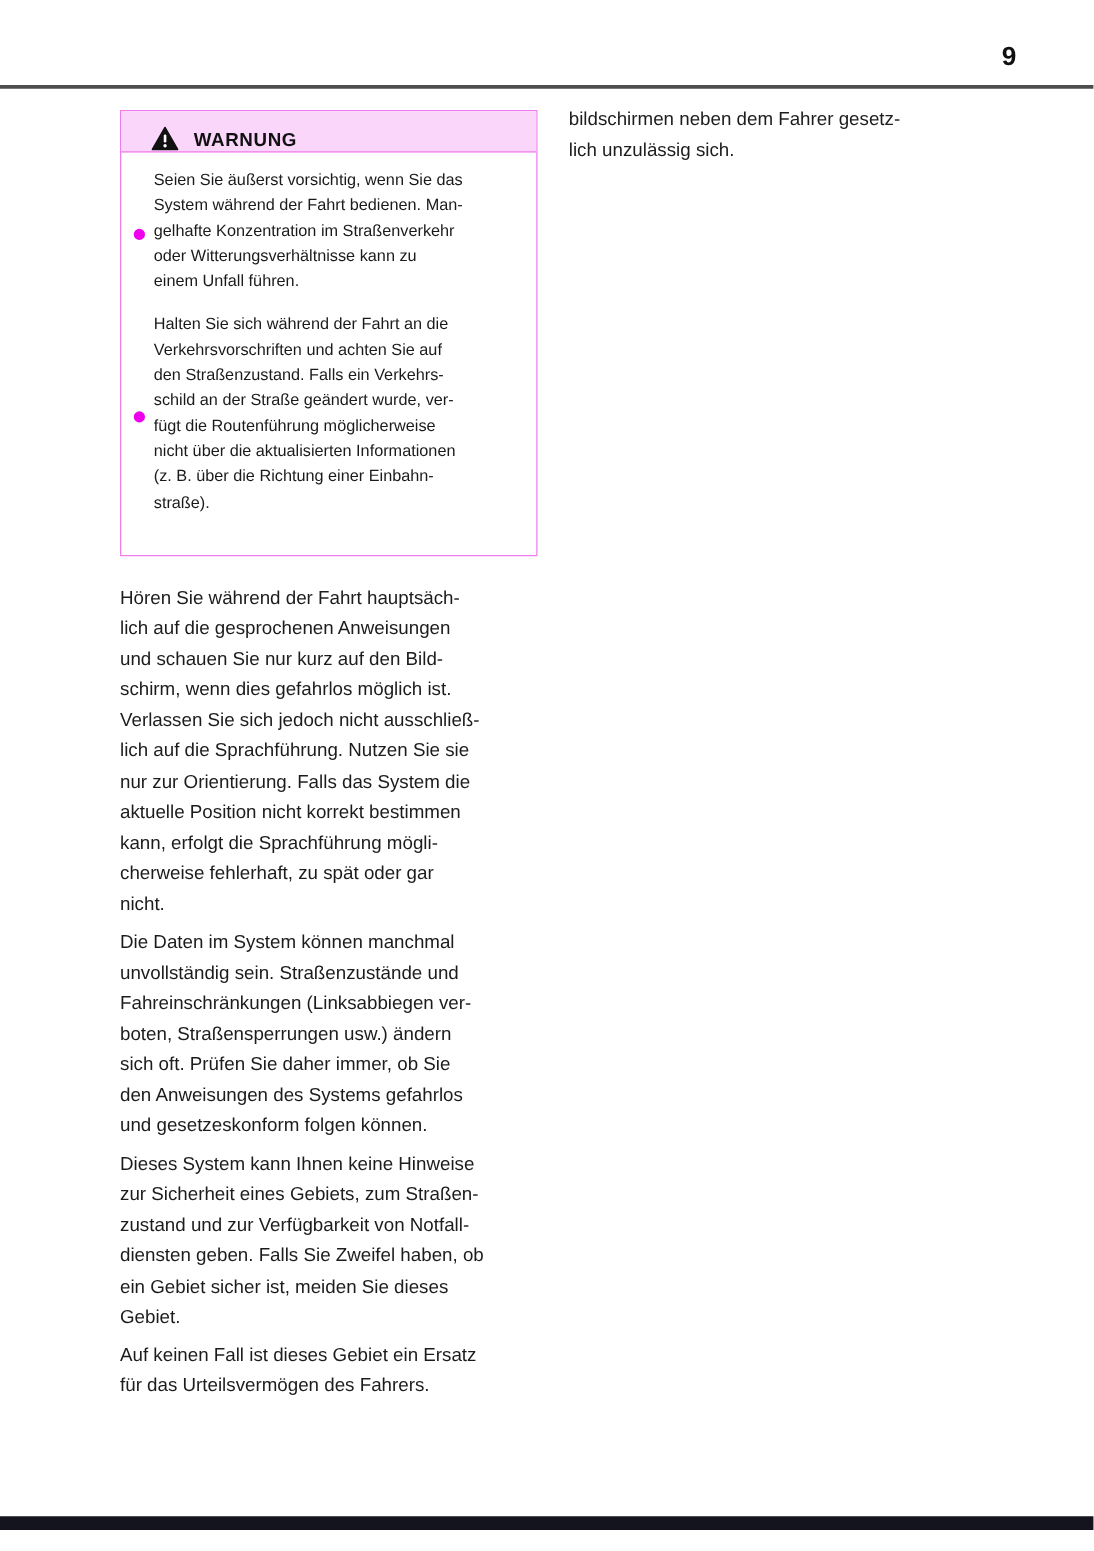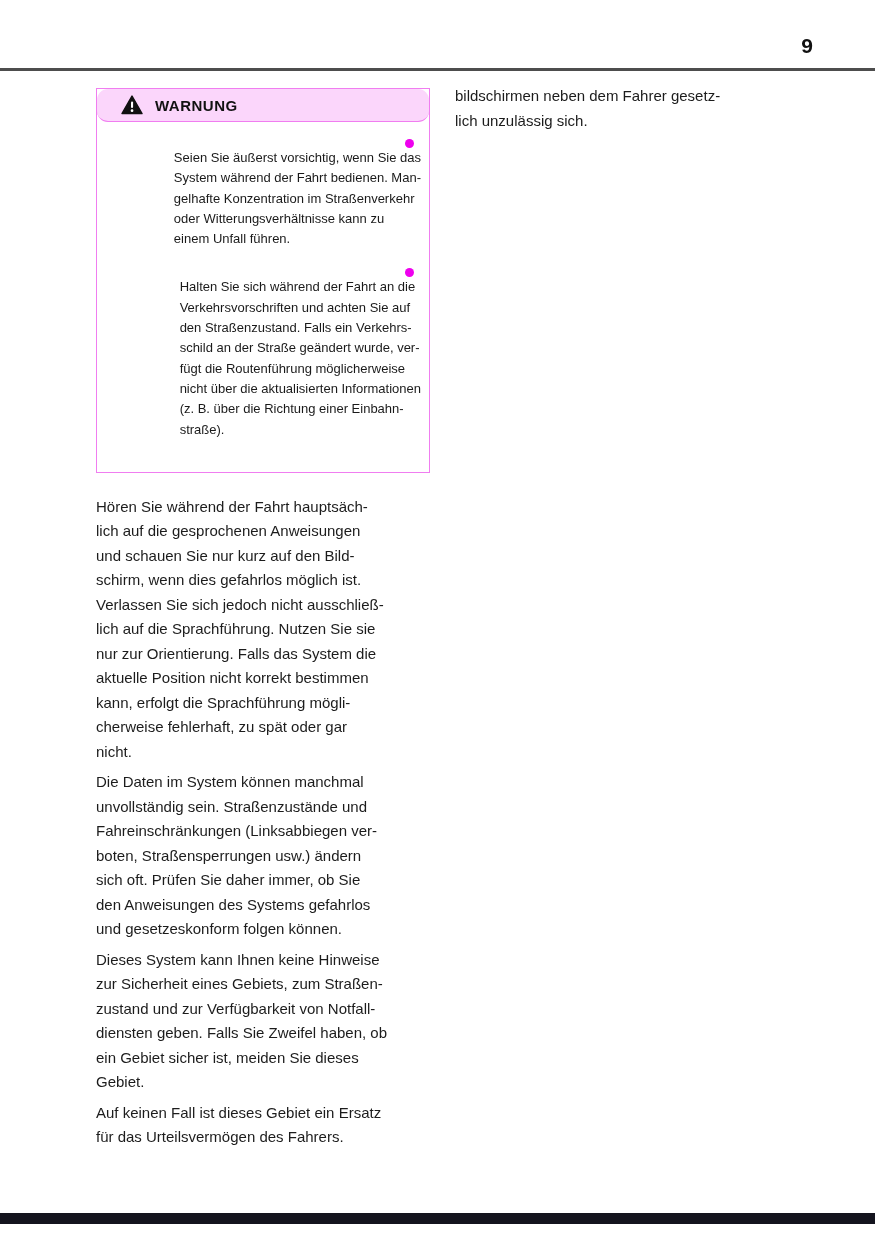--- a/index.html
+++ b/index.html
@@ -54,48 +54,46 @@
     width:335px;
   }
   
   .warning-box{
     border:1px solid var(--warning-border);
     background:#ffffff;
     margin-bottom:22px;
   }
   .warning-header{
     display:flex;
-    align-items:center;
+    align-items:flex-end;
     gap:12px;
     background:var(--warning-header-bg);
     border-bottom:1px solid var(--warning-border);
     height:33px;
     padding-left:24px;
-    border-radius:11px;
   }
   .warning-icon{
     display:inline-flex;
     width:22px;
     height:20px;
   }
   .warning-icon svg{width:100%;height:100%;}
   .warning-title{
     font-size:15px;
     font-weight:bold;
     letter-spacing:0.5px;
     color:#111;
   }
   .warning-body{
     padding:12px 8px 16px 10px;
   }
   .warning-item{
     display:flex;
-    align-items:flex-end;
+    align-items:center;
     margin-bottom:14px;
-    flex-direction:column;
   }
   .warning-item:last-child{margin-bottom:16px;}
   .bullet{
     flex:0 0 auto;
     width:9px;
     height:9px;
     border-radius:50%;
     background:var(--accent-magenta);
     margin:5px 7px 0 0;
   }

